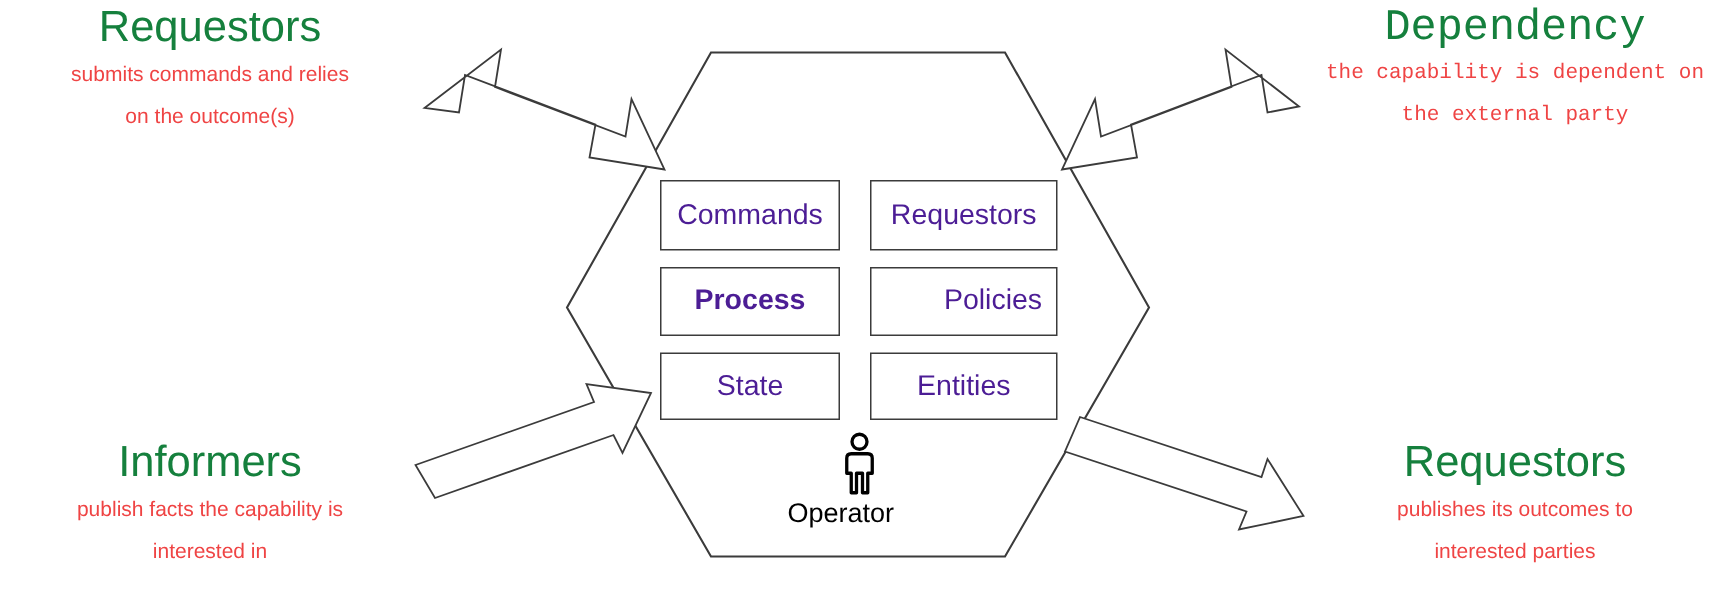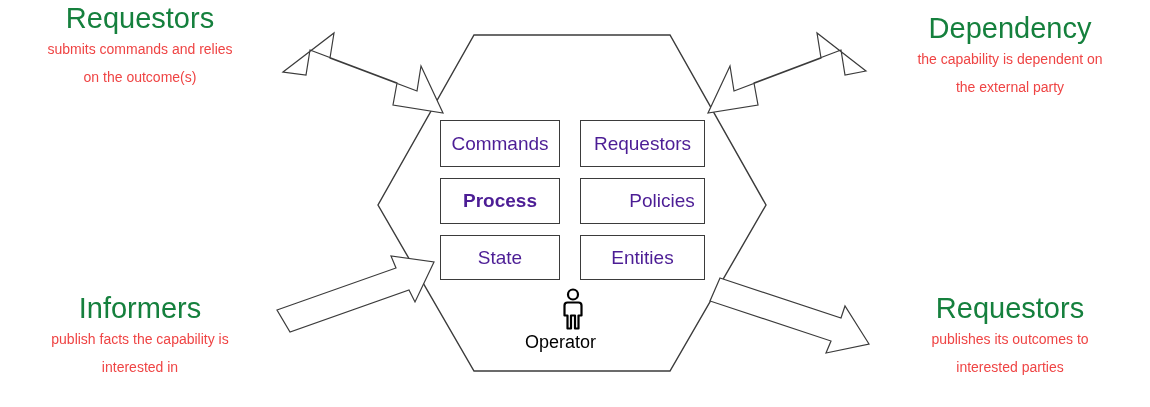--- a/index.html
+++ b/index.html
@@ -40,21 +40,21 @@
   }
   .corner-label .corner-desc-line {
     display: block;
     font-size: 14px;
     font-weight: 400;
     color: #ef4444;
     white-space: nowrap;
     margin-bottom: 14px;
   }
   #label-requestors { left: 0px;   top: 4px;   width: 280px; }
-  #label-dependency { left: 870px; top: 14px;   width: 280px; }
+  #label-dependency { left: 870px; top: 4px;   width: 280px; font-family: Liberation Mono, monospace; }
   #label-informers  { left: 0px;   top: 294px; width: 280px; }
   #label-interested { left: 870px; top: 294px; width: 280px; }
 
   .cell-box {
     position: absolute;
     box-sizing: border-box;
     border: 1px solid #3b3b3b;
     background: #ffffff;
     display: flex;
     align-items: center;

